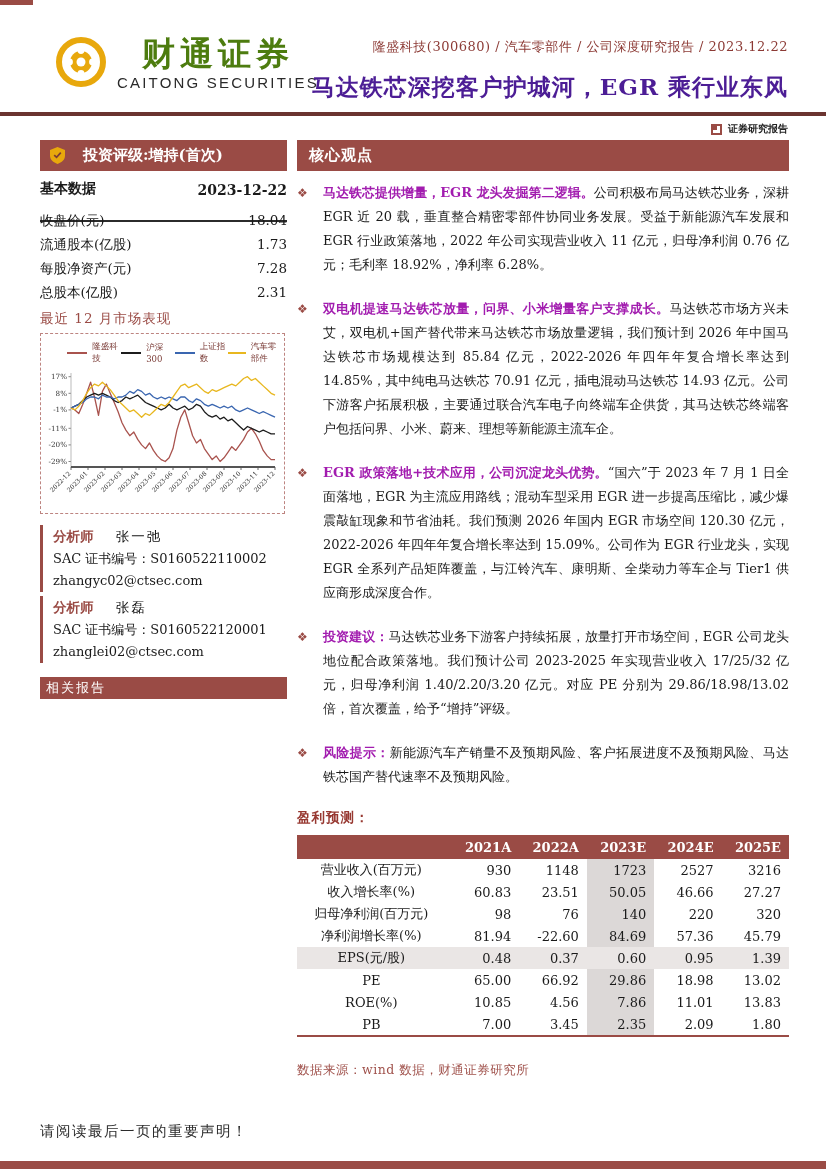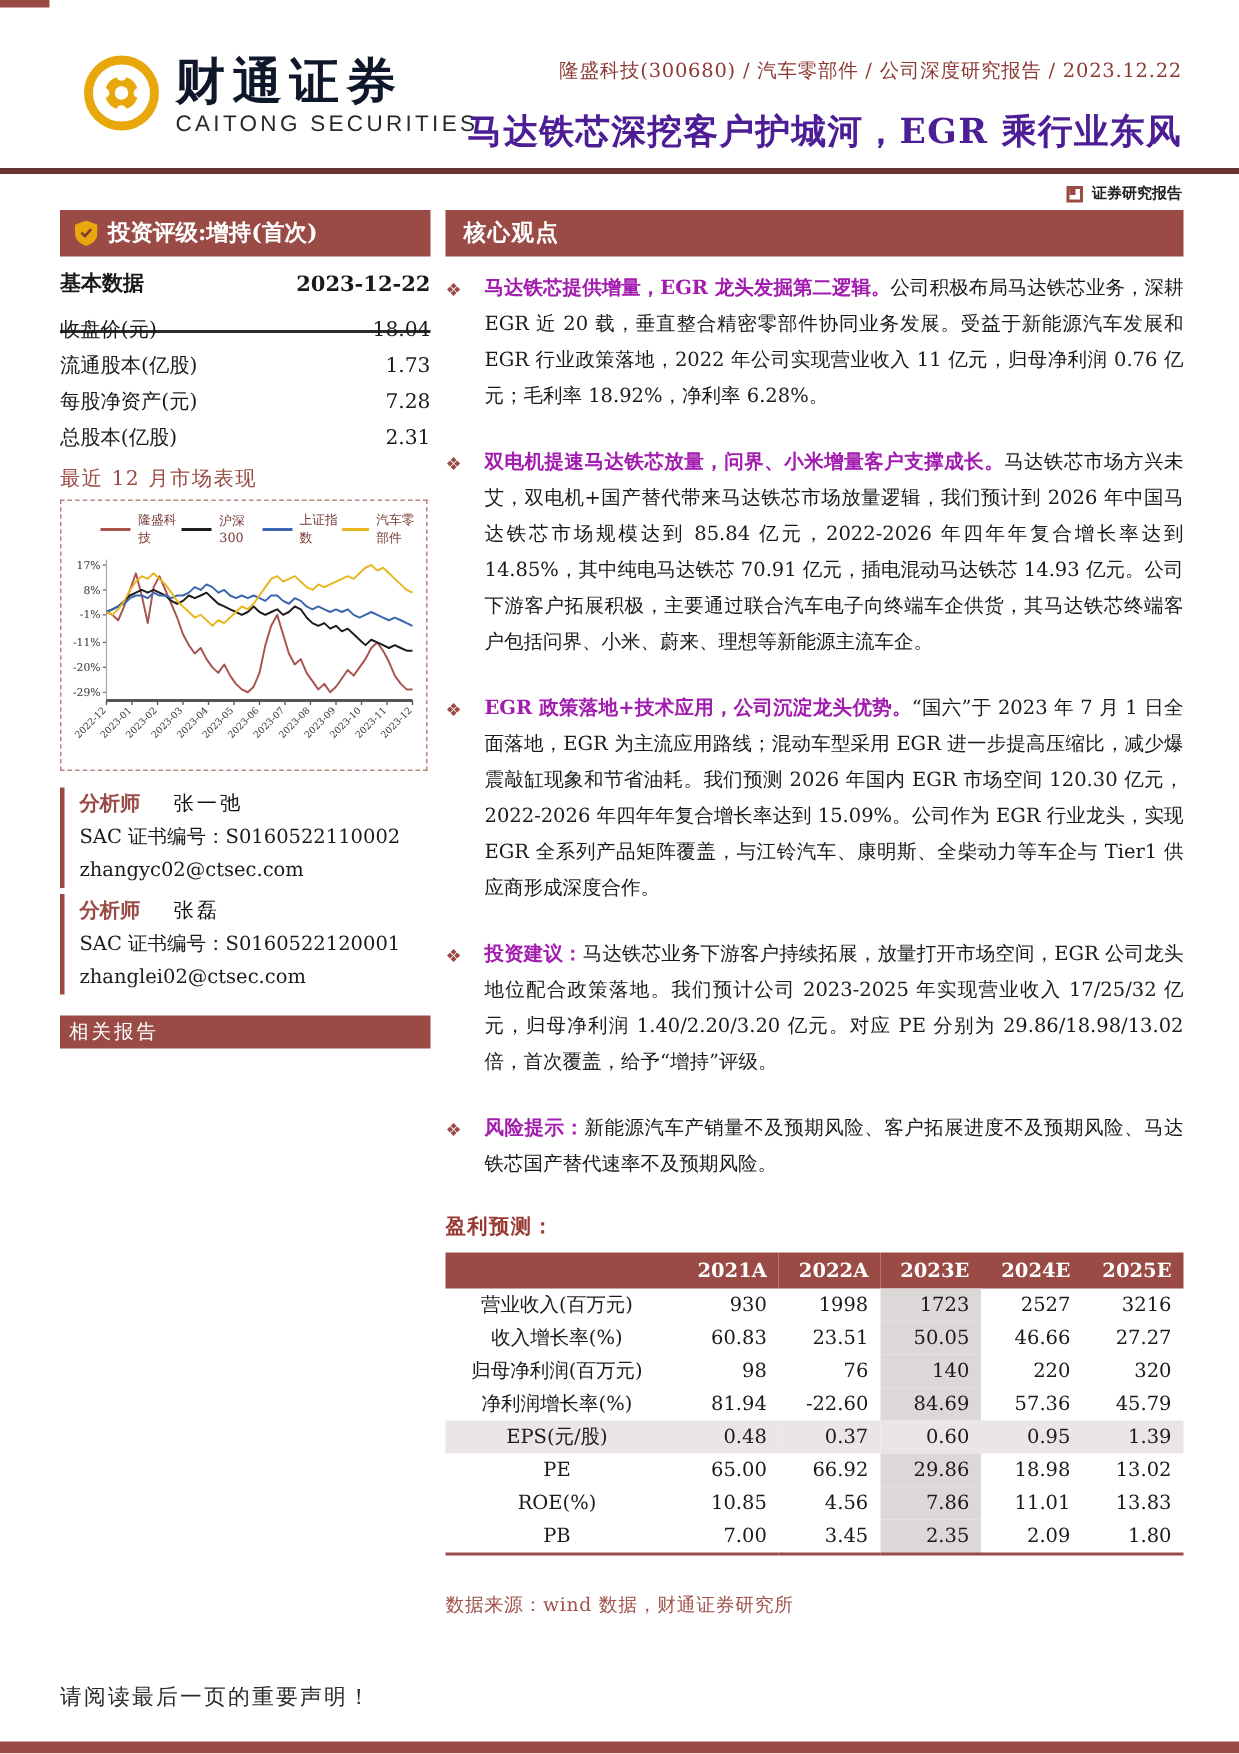--- a/index.html
+++ b/index.html
@@ -4,33 +4,33 @@
 <style>
   html,body{margin:0;padding:0;background:#ffffff;}
   #page{position:relative;width:826px;height:1169px;background:#fff;overflow:hidden;
         font-family:"DejaVu Serif","Liberation Serif",serif;color:#1a1a1a;}
   
   .corner-tab{position:absolute;left:0;top:0;width:33px;height:5px;background:#9A4B45;}
   .head-rule{position:absolute;left:0;top:112px;width:826px;height:4px;background:#6B3430;}
   .bottom-bar{position:absolute;left:0;bottom:0;width:826px;height:8px;background:#9A4B45;}
   
   .logo-area{position:absolute;left:55px;top:36px;display:flex;align-items:center;gap:10px;}
-  .brand-cn{font-size:33px;font-weight:bold;letter-spacing:5px;color:#0f172a;line-height:34px;}
+  .brand-cn{font-size:33px;font-weight:bold;letter-spacing:5px;color:#4d7c0f;line-height:34px;text-align:center;}
   .brand-en{font-size:15px;letter-spacing:2.2px;color:#2a2a2a;font-family:"Liberation Sans","DejaVu Sans",sans-serif;margin-top:3px;}
   .meta-line{position:absolute;top:38px;right:38px;font-size:13px;color:#8C3A35;letter-spacing:0.5px;}
   .doc-title{position:absolute;top:72px;right:38px;font-size:23px;font-weight:bold;color:#4c1d95;letter-spacing:1px;}
   .report-badge{position:absolute;top:122px;right:38px;display:flex;align-items:center;gap:6px;
                 font-size:10px;font-weight:bold;color:#222;}
   .badge-sq{display:inline-block;width:7px;height:7px;border:2px solid #9A4B45;position:relative;}
   .badge-sq:after{content:"";position:absolute;left:0;top:0;width:4px;height:4px;background:#9A4B45;}
   
   .left-col{position:absolute;left:40px;top:140px;width:247px;}
   .right-col{position:absolute;left:297px;top:140px;width:492px;}
   .banner{height:31px;background:#9A4B45;color:#fff;font-weight:bold;display:flex;align-items:center;}
-  .rating-banner{padding-left:10px;font-size:15px;gap:7px;text-align:center;}
+  .rating-banner{padding-left:10px;font-size:15px;gap:18px;text-align:center;}
   .core-banner{padding-left:12px;font-size:15px;letter-spacing:1px;}
   
   .basic-head{position:absolute;left:0;top:40px;width:247px;display:flex;justify-content:space-between;
               font-size:14px;font-weight:bold;border-bottom:2px solid #2b2b2b;padding-bottom:22px;align-items:flex-end;}
   .basic-rows{position:absolute;left:0;top:68px;width:247px;font-size:13.5px;}
   .basic-row{display:flex;justify-content:space-between;height:24px;line-height:24px;}
   .mkt-title{position:absolute;left:0;top:170px;font-size:13.5px;color:#9A4B45;letter-spacing:1px;}
   
   .chart-box{position:absolute;left:0;top:193px;width:245px;height:181px;border:1px dashed #BD8480;background:#fff;box-sizing:border-box;padding:7px 2px 0 2px;}
   .legend{display:grid;grid-template-columns:1fr 1fr 1fr 1fr;row-gap:6px;padding:0 0 2px 24px;}
@@ -251,21 +251,21 @@
             <th>2022A</th>
             <th>2023E</th>
             <th>2024E</th>
             <th>2025E</th>
           </tr>
         </thead>
       <tbody>
           <tr>
             <td>营业收入(百万元)</td>
             <td>930</td>
-            <td>1998</td>
+            <td>1148</td>
             <td class="shaded-col">1723</td>
             <td>2527</td>
             <td>3216</td>
           </tr>
           <tr>
             <td>收入增长率(%)</td>
             <td>60.83</td>
             <td>23.51</td>
             <td class="shaded-col">50.05</td>
             <td>46.66</td>

